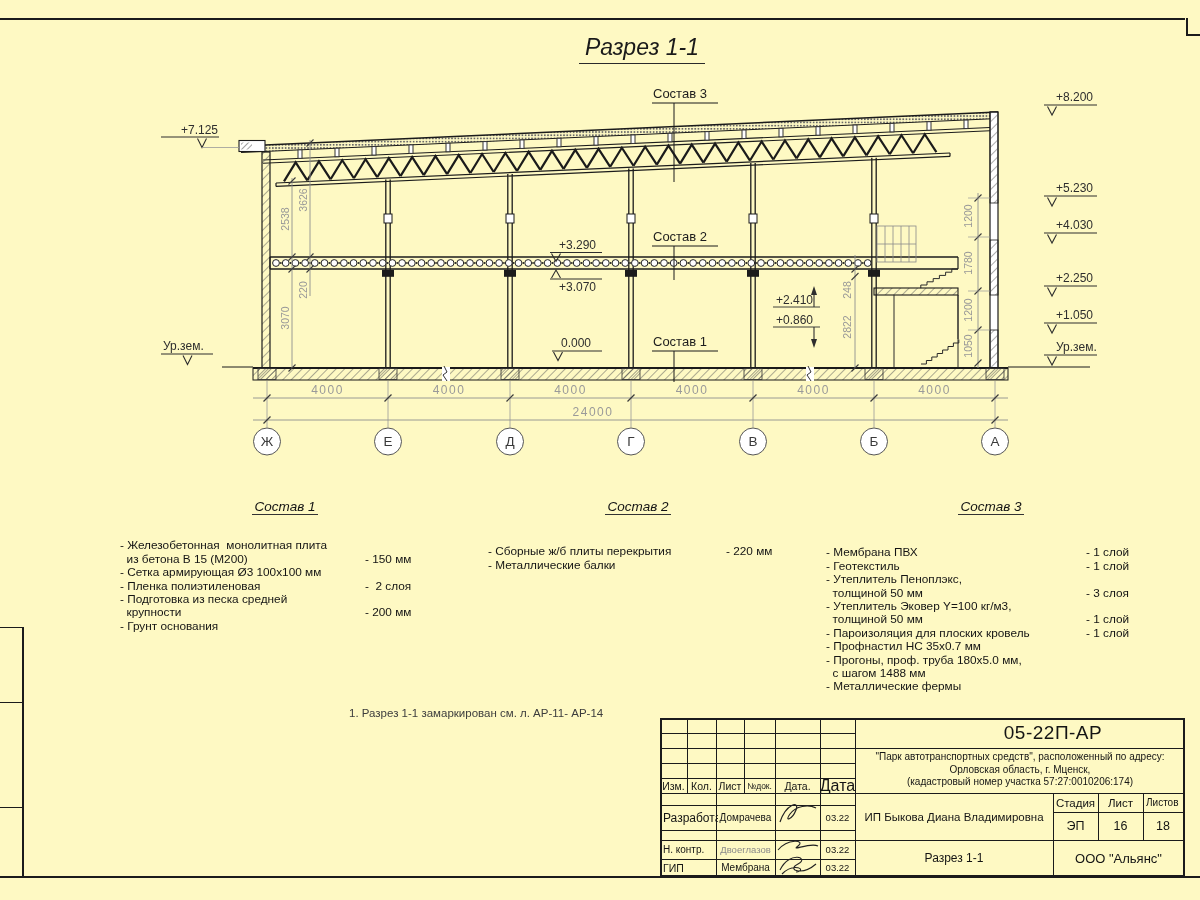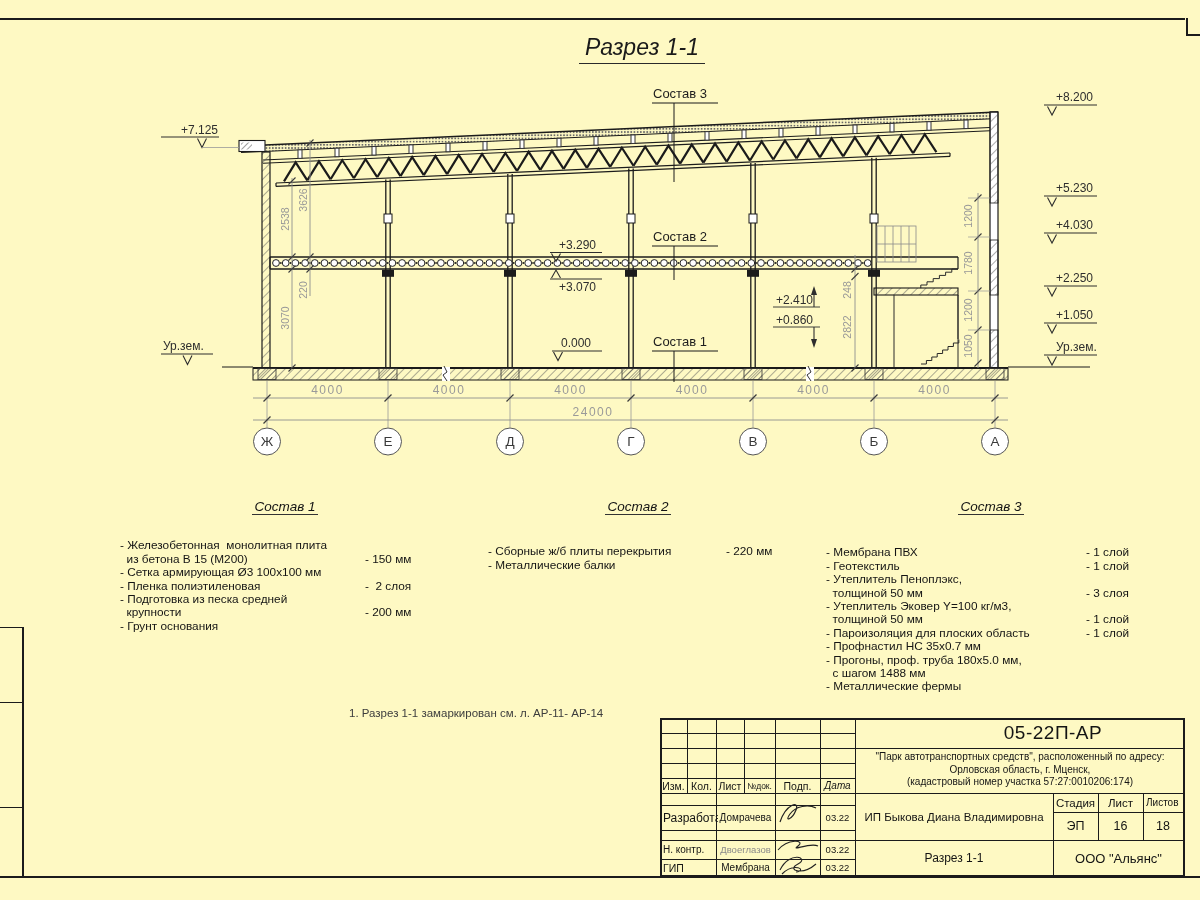--- a/index.html
+++ b/index.html
@@ -524,21 +524,21 @@
         <div class="comp-text" style="width:260px;">- Утеплитель Пеноплэкс,
   толщиной 50 мм</div>
         <div class="comp-value">- 3 слоя</div>
       </div>
     <div class="comp-item">
         <div class="comp-text" style="width:260px;">- Утеплитель Эковер Y=100 кг/м3,
   толщиной 50 мм</div>
         <div class="comp-value">- 1 слой</div>
       </div>
     <div class="comp-item">
-        <div class="comp-text" style="width:260px;">- Пароизоляция для плоских область</div>
+        <div class="comp-text" style="width:260px;">- Пароизоляция для плоских кровель</div>
         <div class="comp-value">- 1 слой</div>
       </div>
     <div class="comp-item">
         <div class="comp-text" style="width:260px;">- Профнастил НС 35х0.7 мм</div>
         <div class="comp-value"></div>
       </div>
     <div class="comp-item">
         <div class="comp-text" style="width:260px;">- Прогоны, проф. труба 180х5.0 мм,
   с шагом 1488 мм</div>
         <div class="comp-value"></div>
@@ -576,22 +576,22 @@
     <div class="ln" style="left:0;top:87px;width:195px;height:1px;"></div>
     <div class="ln" style="left:393px;top:94px;width:132px;height:1px;"></div>
     <div class="ln" style="left:0;top:112px;width:195px;height:1px;"></div>
     <div class="ln" style="left:0;top:122px;width:525px;height:1px;"></div>
     <div class="ln" style="left:0;top:141px;width:195px;height:1px;"></div>
 
     <div class="tb-cell" style="left:0;top:60px;width:27px;height:15px;font-size:10.5px;">Изм.</div>
     <div class="tb-cell" style="left:27px;top:60px;width:29px;height:15px;font-size:10.5px;">Кол.</div>
     <div class="tb-cell" style="left:56px;top:60px;width:28px;height:15px;font-size:10.5px;">Лист</div>
     <div class="tb-cell" style="left:84px;top:60px;width:31px;height:15px;font-size:8.5px;">№док.</div>
-    <div class="tb-cell" style="left:115px;top:60px;width:45px;height:15px;font-size:10.5px;">Подп.</div>
-    <div class="tb-cell" style="left:160px;top:60px;width:35px;height:15px;font-size:10px;font-style:italic;">Дата</div>
+    <div class="tb-cell" style="left:115px;top:60px;width:45px;height:15px;font-size:10.5px;">Дата.</div>
+    <div class="tb-cell" style="left:160px;top:60px;width:35px;height:15px;font-size:16px;">Дата</div>
 
     <div class="tb-cell" style="left:1px;top:87px;width:55px;height:25px;font-size:12px;justify-content:flex-start;padding-left:2px;">Разработал</div>
     <div class="tb-cell" style="left:56px;top:87px;width:59px;height:25px;font-size:10px;">Домрачева</div>
     <div class="tb-cell" style="left:160px;top:87px;width:35px;height:25px;font-size:9.5px;">03.22</div>
     <div class="tb-cell" style="left:1px;top:122px;width:55px;height:19px;font-size:10px;justify-content:flex-start;padding-left:2px;">Н. контр.</div>
     <div class="tb-cell" style="left:56px;top:122px;width:59px;height:19px;font-size:9.5px;color:#8a8a8a;">Двоеглазов</div>
     <div class="tb-cell" style="left:160px;top:122px;width:35px;height:19px;font-size:9.5px;">03.22</div>
     <div class="tb-cell" style="left:1px;top:141px;width:55px;height:17px;font-size:10.5px;justify-content:flex-start;padding-left:2px;">ГИП</div>
     <div class="tb-cell" style="left:56px;top:141px;width:59px;height:17px;font-size:10px;">Мембрана</div>
     <div class="tb-cell" style="left:160px;top:141px;width:35px;height:17px;font-size:9.5px;">03.22</div>

